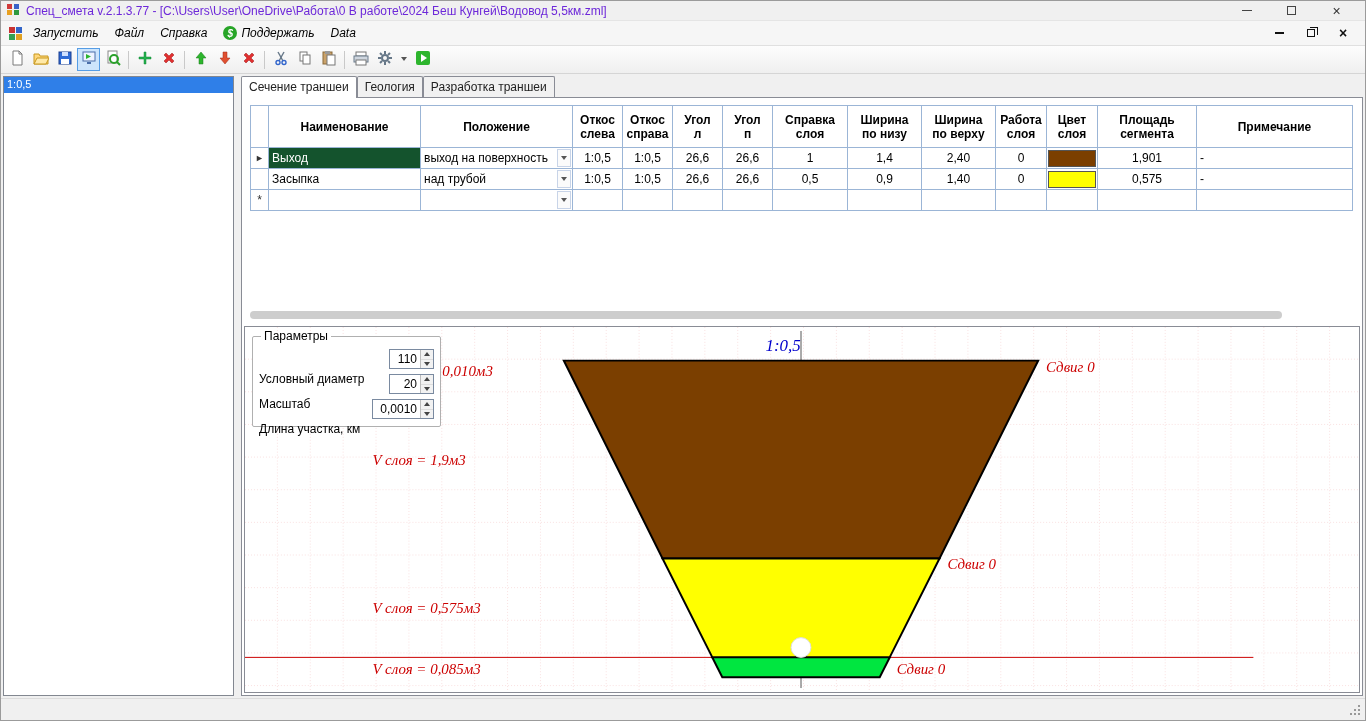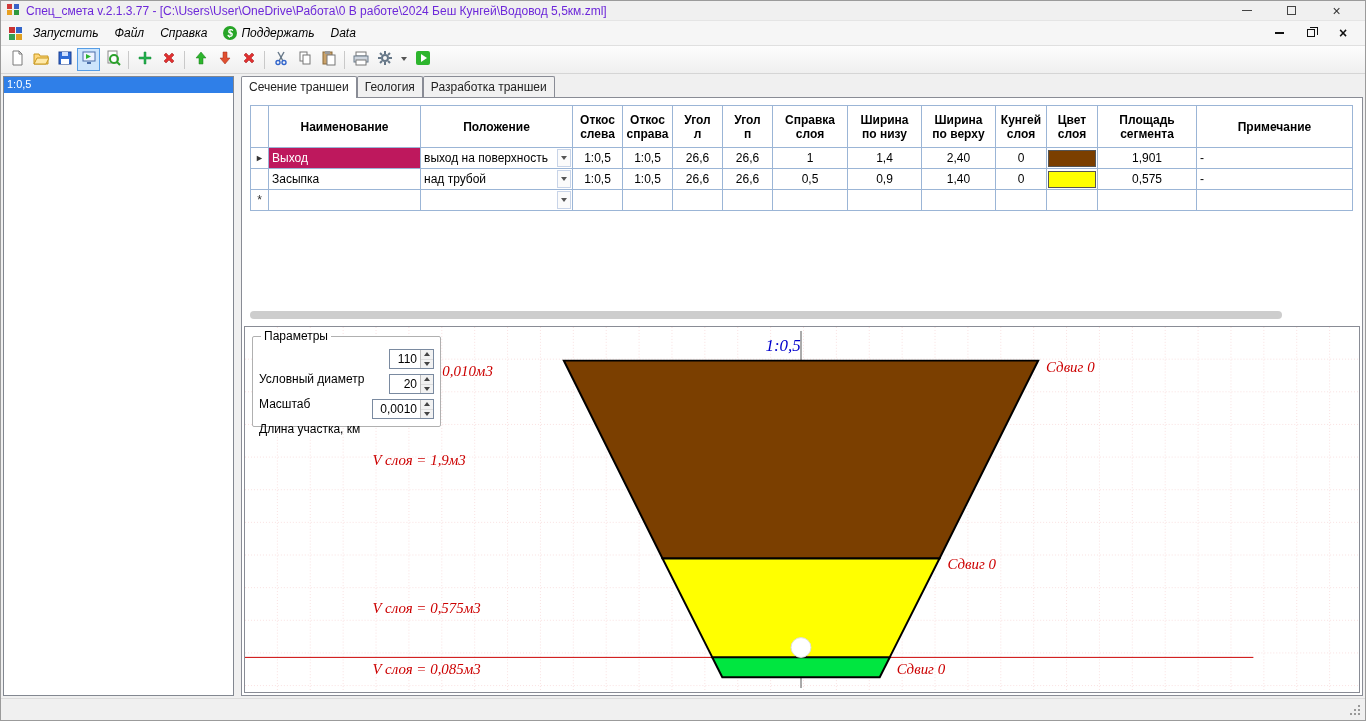--- a/index.html
+++ b/index.html
@@ -51,21 +51,21 @@
   .tabpage { flex:1; border:1px solid #898c95; background:#fff; display:flex; flex-direction:column; min-height:0;justify-content:flex-end; }
 
   
   .table-region { flex:0 0 226px; position:relative; padding:7px 0 0 8px; overflow:hidden; }
   table.grid { border-collapse:collapse; table-layout:fixed; }
   .grid th { border:1px solid #9bb5d6; font-weight:bold; text-align:center; vertical-align:middle; padding:1px 2px; white-space:pre-line; font-size:12px; height:42px; background:#fff; }
   .grid td { border:1px solid #9bb5d6; height:21px; padding:0 3px; font-size:12px; background:#fff; overflow:hidden; white-space:nowrap; }
   .grid .marker { text-align:center; padding:0; font-size:9px; color:#333; }
   .c-center { text-align:center; }
   .c-left { text-align:left; }
-  td.sel { background:#be185d; color:#fff; }
+  td.sel { background:#14532d; color:#fff; }
   .c-combo { position:relative; padding-right:18px !important; }
   .combo { position:absolute; right:1px; top:1px; bottom:1px; width:14px; background:#fbfbfb; border:1px solid #c8d4e8; display:flex; align-items:center; justify-content:center; }
   .c-color { padding:1px !important; }
   .swatch { display:block; height:17px; border:1px solid #555; }
   .hscroll { position:absolute; left:8px; right:14px; bottom:4px; height:9px; }
   .hthumb { height:8px; border-radius:4px; background:#cdcdcd; width:94%; }
 
   
   .bottom-panel { flex:1; margin:2px; border:1px solid #898c95; position:relative; min-height:0; background:#fff; }
   svg.drawing { position:absolute; inset:0; width:100%; height:100%; }
@@ -316,21 +316,21 @@
                   <th>Угол
 л</th>
                   <th>Угол
 п</th>
                   <th>Справка
 слоя</th>
                   <th>Ширина
 по низу</th>
                   <th>Ширина
 по верху</th>
-                  <th>Кунгей
+                  <th>Работа
 слоя</th>
                   <th>Цвет
 слоя</th>
                   <th>Площадь
 сегмента</th>
                   <th>Примечание</th>
                 </tr>
               </thead>
               <tbody>
                 <tr>

